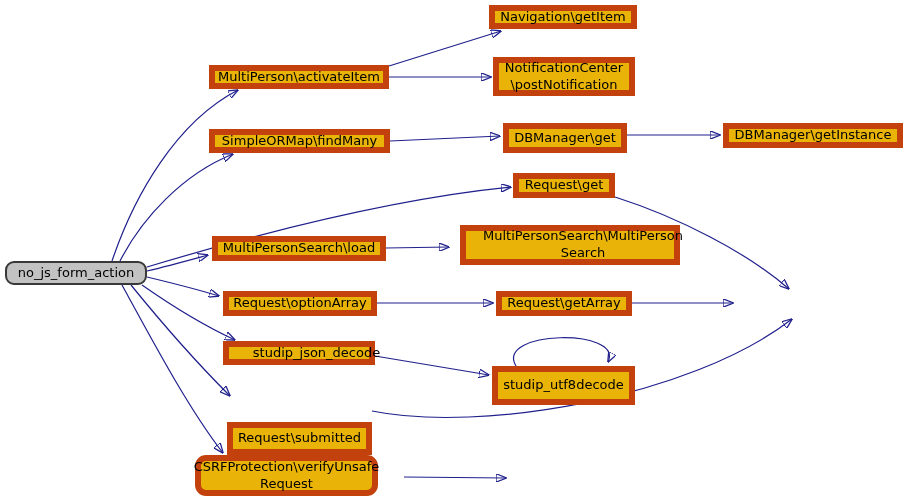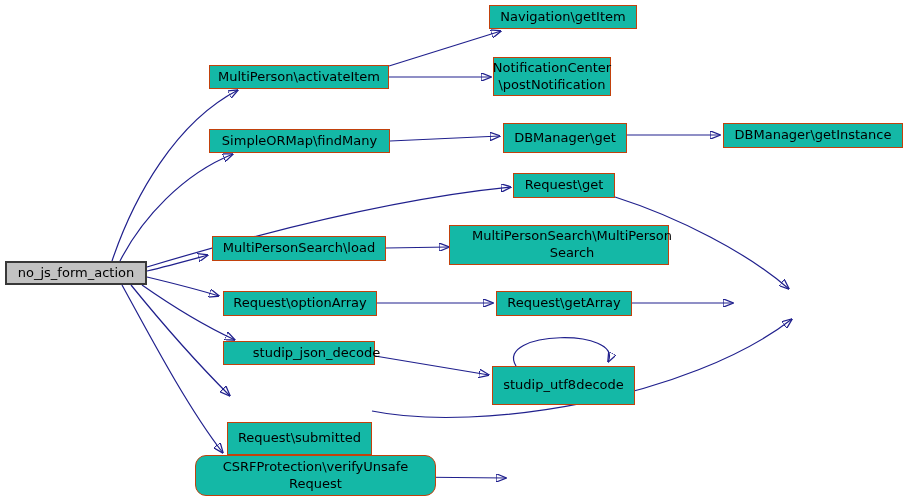--- a/index.html
+++ b/index.html
@@ -8,22 +8,22 @@
     width:908px;height:502px;
     background:#ffffff;
     font-family:"DejaVu Sans", sans-serif;
     overflow:hidden;
   }
   .edges{position:absolute;left:0;top:0;width:908px;height:502px;}
   .edges path{fill:none;stroke:#20208d;stroke-width:1.2px;}
   .node{
     position:absolute;
     box-sizing:border-box;
-    background:#14b8a6;
-    border:1px solid #c2410c;
+    background:#eab308;
+    border:6px solid #c2410c;
     color:#000000;
     font-size:13px;
     line-height:1.3;
     display:flex;
     align-items:center;
     justify-content:center;
     text-align:center;
     white-space:pre-line;
     padding:0 2px;
     cursor:pointer;
@@ -60,33 +60,33 @@
     <path d="M 615,197 C 678,217 748,253 789,289" marker-end="url(#arw)"></path>
     <path d="M 386,248 L 449,247" marker-end="url(#arw)"></path>
     <path d="M 377,303 L 493,303" marker-end="url(#arw)"></path>
     <path d="M 632,303 L 733,303" marker-end="url(#arw)"></path>
     <path d="M 375,356 L 489,375" marker-end="url(#arw)"></path>
     <path d="M 516,366 C 494,330 625,328 608,362" marker-end="url(#arw)"></path>
     <path d="M 372,411 C 480,433 690,398 792,319" marker-end="url(#arw)"></path>
     <path d="M 404,477 L 506,478" marker-end="url(#arw)"></path>
   </svg>
 
-  <div class="node root" style="left:5px;  top:261px; width:142px; height:24px;">no_js_form_action</div>
+  <div class="node root" style="left:5px;  top:261px; width:142px; height:24px;border-radius:9px;">no_js_form_action</div>
   <div class="node" style="left:209px; top:65px;  width:180px; height:24px;">MultiPerson\activateItem</div>
   <div class="node" style="left:209px; top:129px; width:181px; height:24px;">SimpleORMap\findMany</div>
   <div class="node" style="left:212px; top:236px; width:174px; height:25px;">MultiPersonSearch\load</div>
   <div class="node" style="left:223px; top:291px; width:154px; height:25px;">Request\optionArray</div>
   <div class="node" style="left:223px; top:341px; width:152px; height:24px;padding-left:37px;">studip_json_decode</div>
   <div class="node" style="left:227px; top:422px; width:145px; height:33px;">Request\submitted</div>
-  <div class="node" style="left:195px; top:455px; width:241px; height:41px;border-radius:11px;">CSRFProtection\verifyUnsafe
+  <div class="node" style="left:195px; top:455px; width:183px; height:41px;border-radius:11px;">CSRFProtection\verifyUnsafe
 Request</div>
   <div class="node" style="left:489px; top:5px;   width:148px; height:24px;">Navigation\getItem</div>
-  <div class="node" style="left:493px; top:57px;  width:118px; height:39px;">NotificationCenter
+  <div class="node" style="left:493px; top:57px;  width:142px; height:39px;">NotificationCenter
 \postNotification</div>
   <div class="node" style="left:503px; top:123px; width:124px; height:30px;">DBManager\get</div>
   <div class="node" style="left:513px; top:173px; width:102px; height:25px;">Request\get</div>
-  <div class="node" style="left:449px; top:225px; width:220px; height:40px;padding-left:28px;">MultiPersonSearch\MultiPerson
+  <div class="node" style="left:460px; top:225px; width:220px; height:40px;padding-left:28px;">MultiPersonSearch\MultiPerson
 Search</div>
   <div class="node" style="left:496px; top:291px; width:136px; height:25px;">Request\getArray</div>
   <div class="node" style="left:492px; top:366px; width:143px; height:39px;">studip_utf8decode</div>
   <div class="node" style="left:723px; top:123px; width:180px; height:25px;">DBManager\getInstance</div>
 
 </div>
 
 </body></html>

